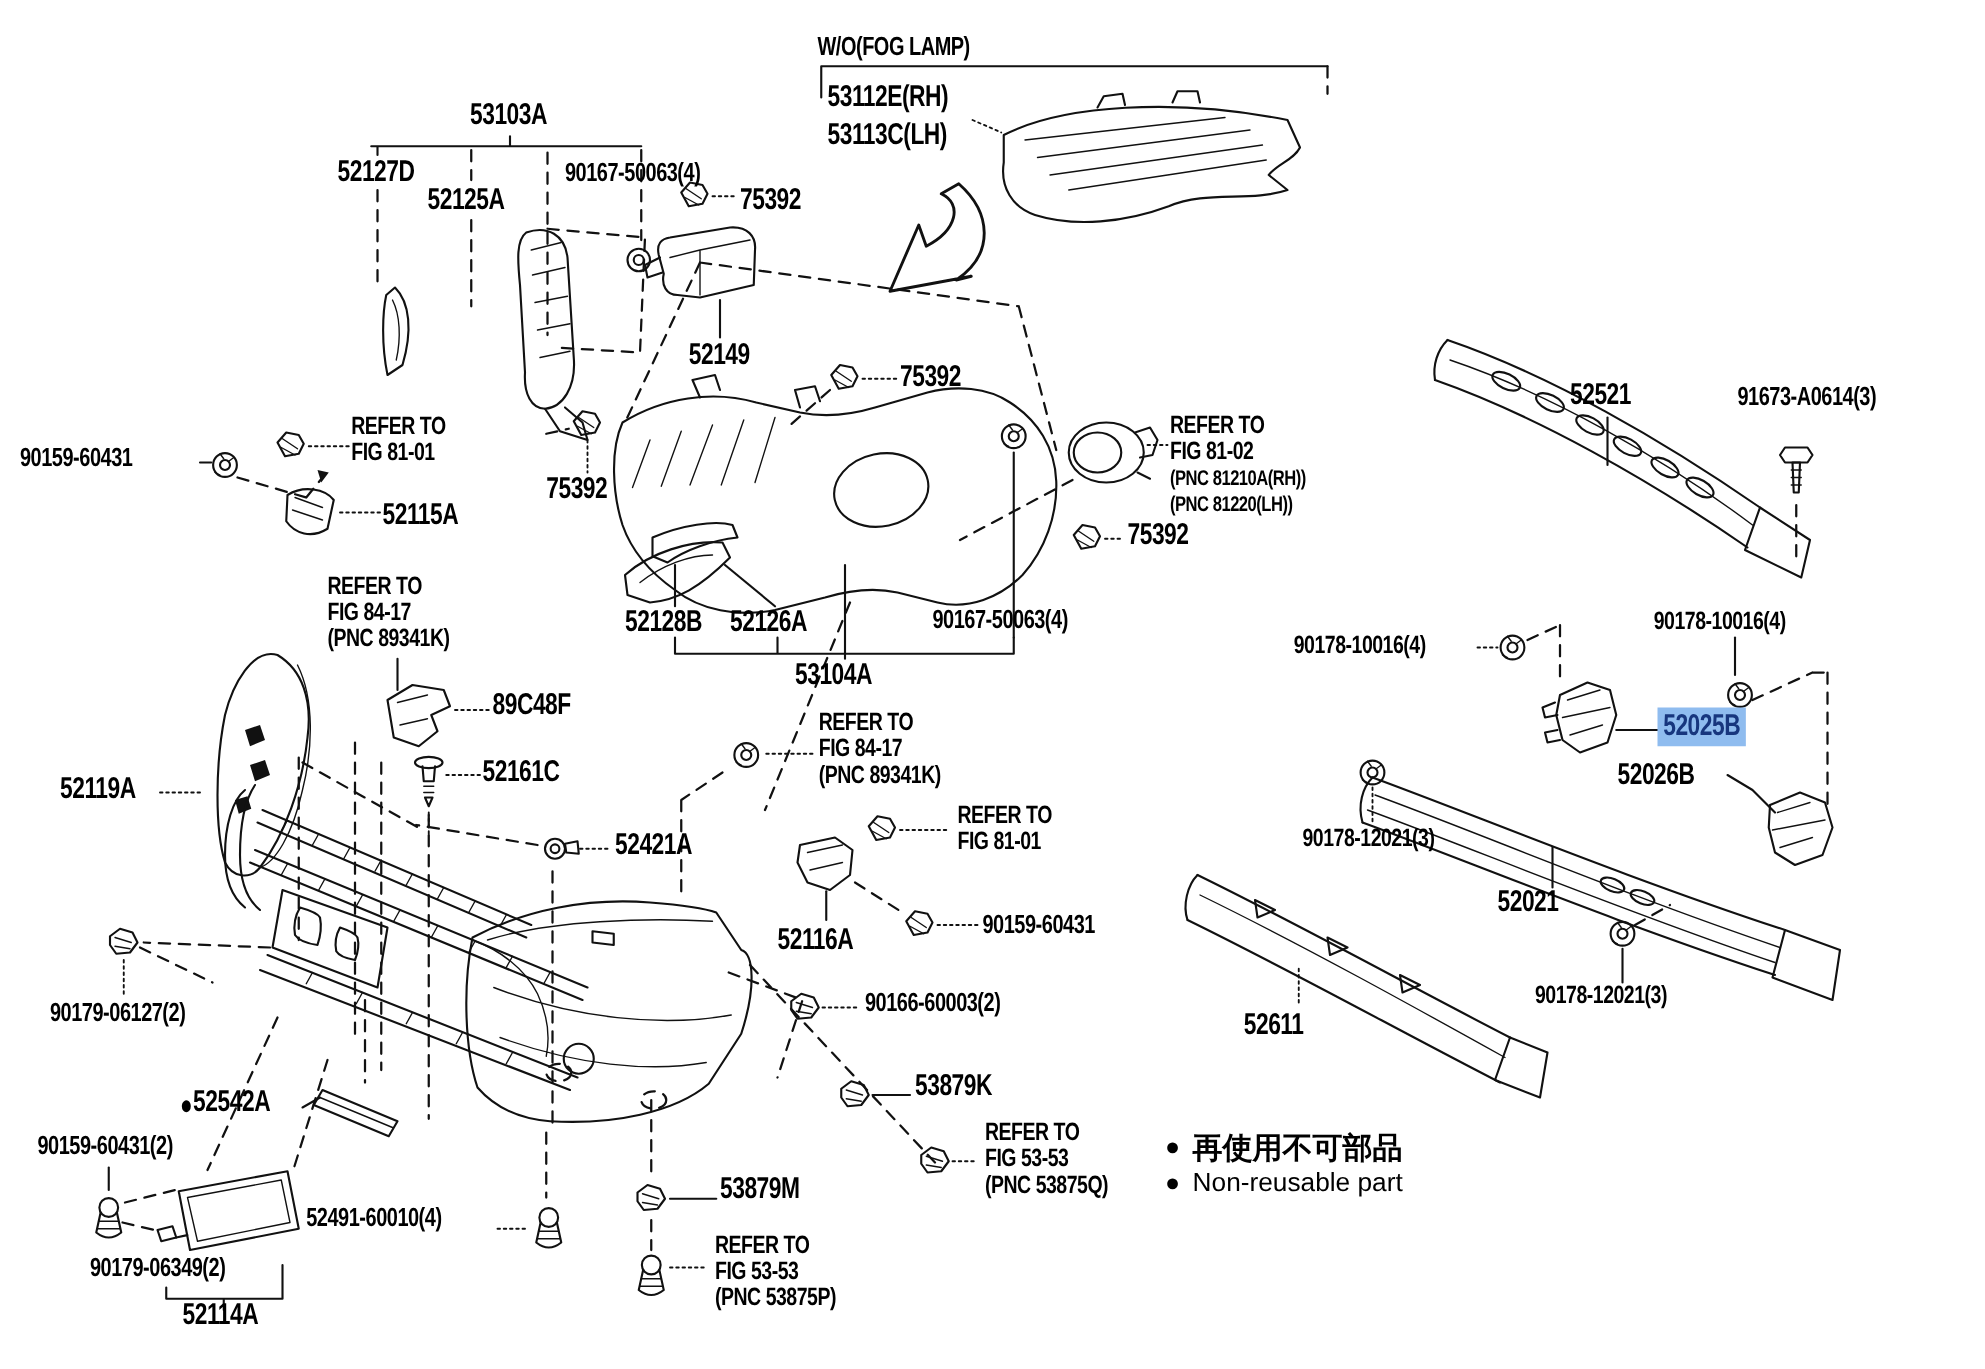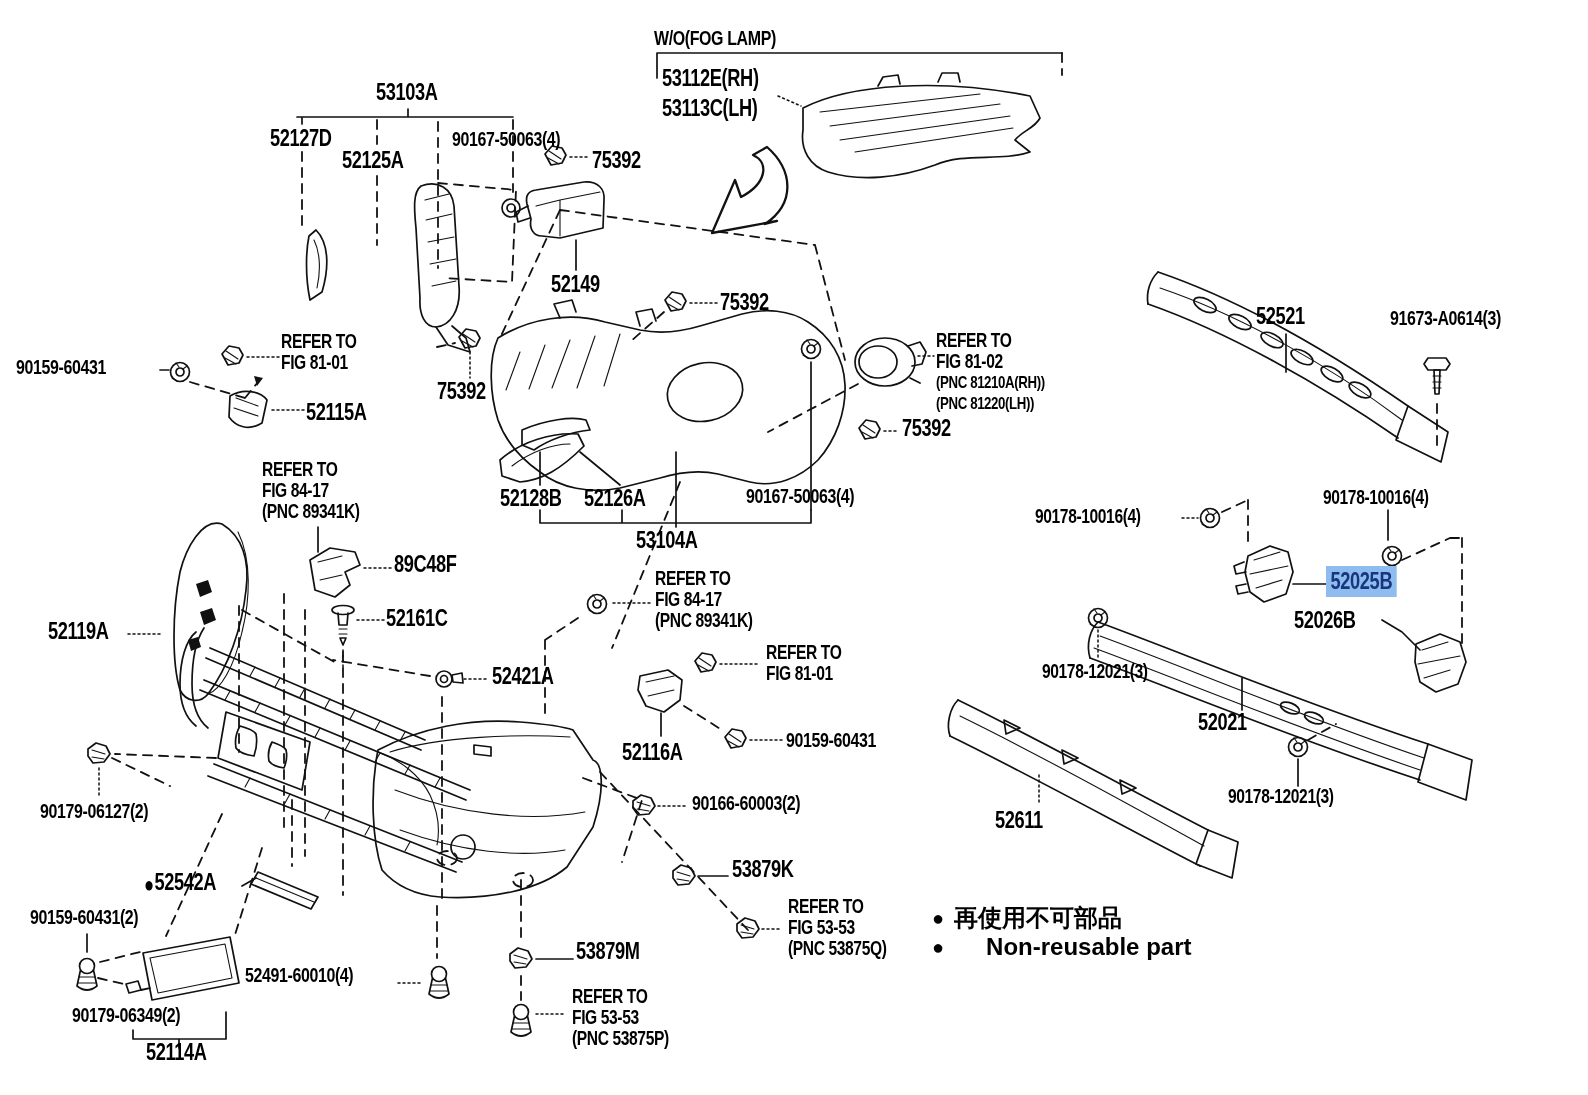--- a/index.html
+++ b/index.html
@@ -19,21 +19,21 @@
   .s22{font-size:24px;transform:scaleX(0.76);}
   .s19{font-size:21px;transform:scaleX(0.76);}
   .s18{font-size:20px;transform:scaleX(0.78);}
   .refer span{display:block;line-height:21px;}
   .refer .sm{font-size:17px;}
   .hl{background:#8FBCEF;color:#17367E;padding:1px 6px 2px 6px;}
   .legend{position:absolute;left:932px;top:903px;}
   .legend .row{display:flex;align-items:center;gap:10px;height:29px;}
   .legend .dot{font-size:20px;line-height:20px;}
   .legend .jp{font-size:24px;font-weight:700;}
-  .legend .en{font-size:24px;font-weight:700;margin-left:32px;}
+  .legend .en{font-size:21px;font-weight:400;}
   .code{position:absolute;left:1486px;top:1056px;font-size:17px;font-weight:700;margin-top:43px;}
   .dotmark{font-size:22px;vertical-align:-2px;margin-right:1px;}
 </style>
 </head>
 <body>
 
 <div class="stage">
 
 <svg class="art" width="1588" height="1095" viewBox="0 0 1588 1095">
   <defs>

